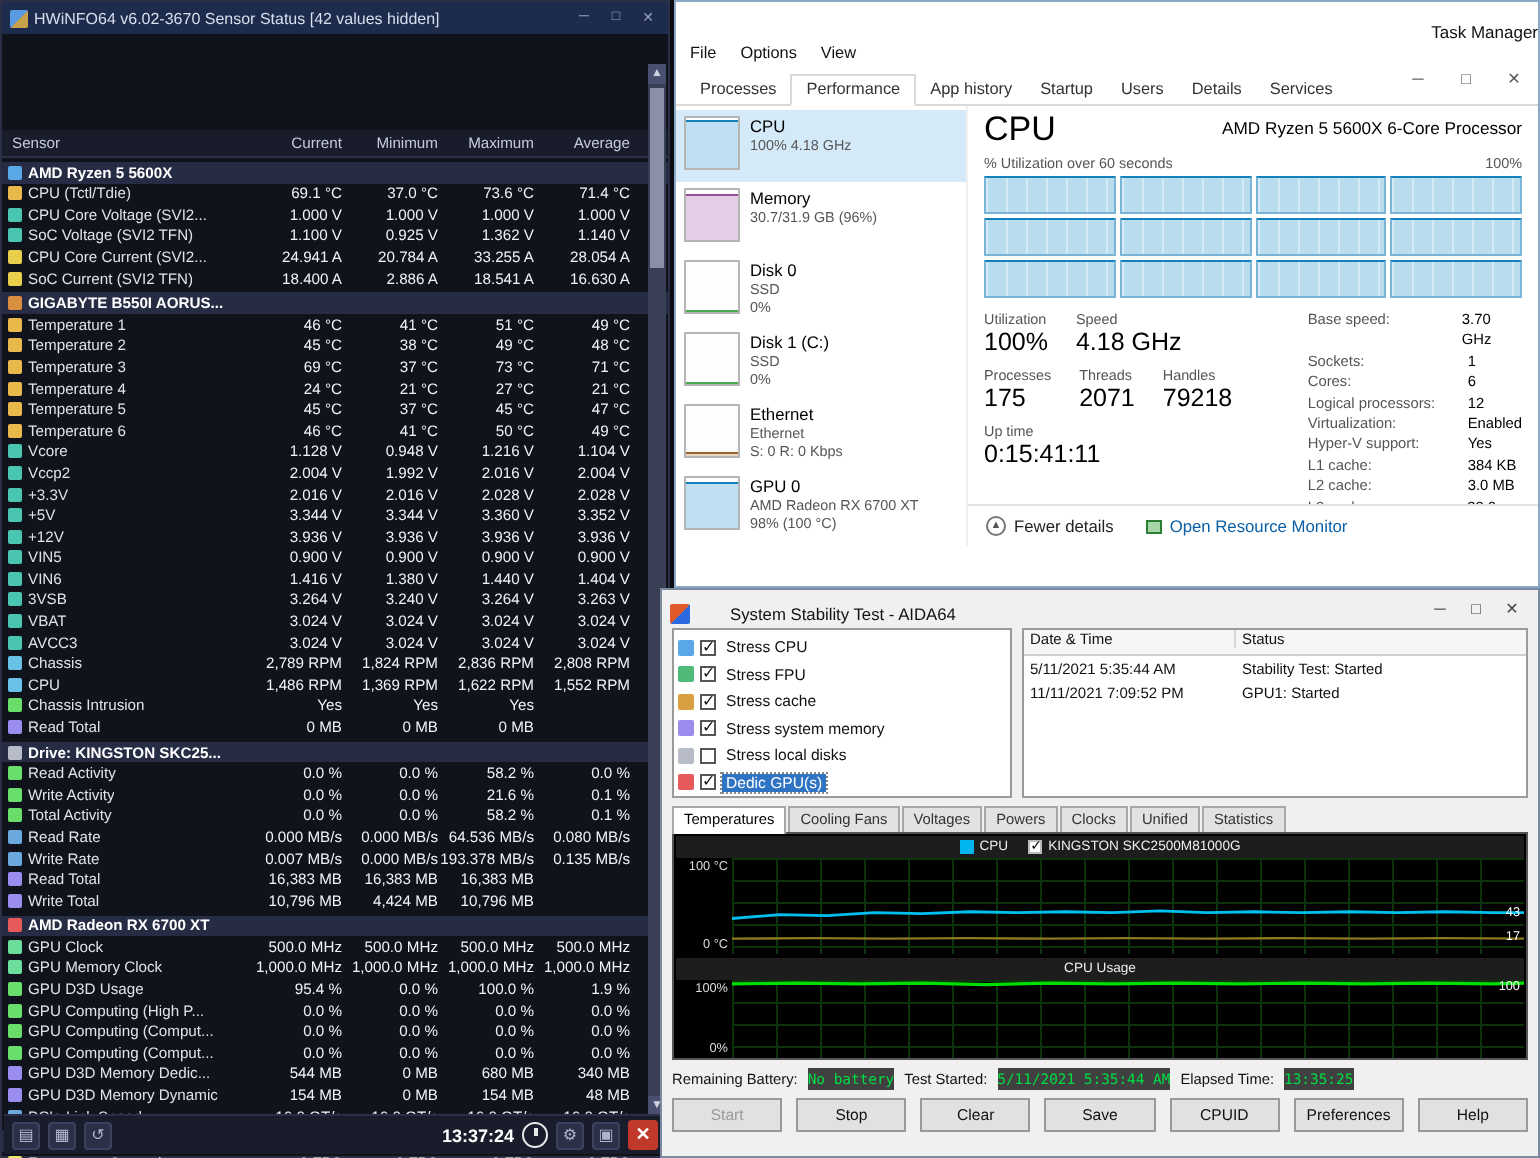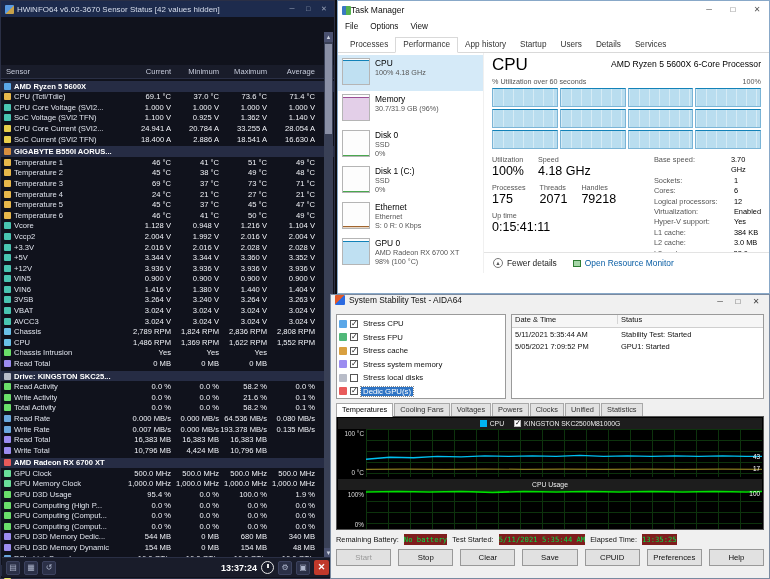--- a/index.html
+++ b/index.html
@@ -45,21 +45,21 @@
     font-size:8px;line-height:12px;text-align:center;border-radius:2px;}
   .hwf-time{margin-left:auto;font-size:9px;font-weight:bold;color:#ffffff;}
   .hwf-clock{width:13px;height:13px;border:1.5px solid #e8e8e8;border-radius:50%;position:relative;}
   .hwf-clock::after{content:"";position:absolute;left:5px;top:2px;width:1.5px;height:4px;background:#e8e8e8;}
   .hwf-close{width:15px;height:15px;background:#c0392b;color:#fff;font-size:9px;line-height:15px;
     text-align:center;border-radius:2px;font-weight:bold;}
 
   
   .taskmgr{left:337px;top:0;width:433px;height:294px;background:#ffffff;border:1px solid #88a8c8;
     color:#111;font-size:8px;z-index:2;}
-  .tm-title{height:18px;display:flex;align-items:center;gap:0;padding-left:4px;}
+  .tm-title{height:18px;display:flex;align-items:flex-end;gap:10px;padding-left:4px;flex-direction:column;}
   .tm-appicon{width:9px;height:9px;background:linear-gradient(90deg,#3a78c2 50%,#55b24e 50%);border-radius:1px;}
   .tm-ttext{font-size:8.5px;}
   .tm-wbtns{margin-left:auto;display:flex;}
   .tm-wbtn{width:24px;height:18px;text-align:center;line-height:18px;color:#555;font-size:8px;}
   .tm-menu{height:14px;display:flex;gap:12px;align-items:center;padding-left:7px;font-size:8.2px;}
   .tm-tabs{height:20px;display:flex;align-items:flex-end;padding-left:5px;border-bottom:1px solid #d9d9d9;font-size:8.2px;}
   .tm-tabs .tab{padding:2px 7px 3px 7px;color:#333;}
   .tm-tabs .tab.active-true{border:1px solid #d9d9d9;border-bottom:1px solid #fff;background:#fff;margin-bottom:-1px;}
   .tm-body{display:flex;height:220px;}
   .tm-side{width:146px;padding-top:2px;overflow:hidden;border-right:1px solid #f0f0f0;}
@@ -95,21 +95,21 @@
     display:flex;align-items:center;gap:16px;padding:0 9px;font-size:8.4px;background:#fff;}
   .chev-circle{width:10px;height:10px;border:1px solid #777;border-radius:50%;display:inline-flex;
     align-items:center;justify-content:center;font-size:5.5px;color:#555;margin-right:4px;}
   .fewer{display:flex;align-items:center;color:#222;}
   .resmon{display:flex;align-items:center;gap:4px;color:#0b5fa5;}
   .mon-icon{width:8px;height:7px;border:1px solid #2e7d32;background:#a5d6a7;}
 
   
   .aida{left:330px;top:294px;width:440px;height:285px;background:#f0f0f0;border:1px solid #7a8aa0;
     color:#111;font-size:8px;z-index:3;}
-  .ai-title{height:17px;display:flex;align-items:flex-start;gap:4px;padding:0 4px;}
+  .ai-title{height:17px;display:flex;align-items:flex-end;gap:20px;padding:0 4px;}
   .ai-appicon{width:10px;height:10px;background:linear-gradient(135deg,#e05a2b 50%,#2b6ae0 50%);border-radius:1px;}
   .ai-ttext{font-size:8.4px;}
   .ai-wbtns{margin-left:auto;display:flex;}
   .ai-wbtn{width:18px;height:14px;text-align:center;line-height:14px;color:#444;font-size:8px;}
   .ai-top{display:flex;gap:5px;padding:2px 5px;height:89px;}
   .cb-panel{width:170px;background:#fff;border:1px solid #9a9a9a;padding:2px 2px;}
   .cb-row{display:flex;align-items:center;gap:3px;height:13.5px;}
   .cb-icon{width:8px;height:8px;flex:0 0 8px;border-radius:1px;background:#6a9ad0;}
   .cb-row:nth-child(1) .cb-icon{background:#5aa7e8;}
   .cb-row:nth-child(2) .cb-icon{background:#50b879;}
@@ -144,21 +144,21 @@
     align-items:flex-end;color:#ddd;font-size:6.4px;padding:1px 2px;}
   .plot-area{flex:1;position:relative;background-color:#000;
     background-image:repeating-linear-gradient(to right,#0d330d 0 1px,transparent 1px 22px),
       repeating-linear-gradient(to bottom,#0d330d 0 1px,transparent 1px 11px);}
   .plot-area svg{position:absolute;inset:0;width:100%;height:100%;}
   .rv{position:absolute;right:2px;color:#fff;font-size:6.4px;}
   .rv-cpu{top:50%;} .rv-disk{top:76%;} .rv-usage{top:1%;}
   .g-title{height:11px;background:#1d1d1d;color:#eee;display:flex;align-items:center;
     justify-content:center;font-size:6.8px;margin-top:2px;}
   .ai-info{display:flex;align-items:center;gap:5px;padding:0 5px;height:18px;font-size:7.4px;}
-  .infoval{background:#7f1d1d;color:#00dd44;padding:1px 0;font-family:"DejaVu Sans Mono",monospace;
+  .infoval{background:#404040;color:#00dd44;padding:1px 0;font-family:"DejaVu Sans Mono",monospace;
     font-size:7.2px;white-space:nowrap;}
   .ai-btns{display:flex;gap:7px;padding:1px 5px 0 5px;}
   .st-btn{flex:1;height:17px;background:#e1e1e1;border:1px solid #999;font-size:7.8px;
     font-family:"Liberation Sans",sans-serif;color:#111;padding:1px;}
   .st-btn.disabled-true{color:#9a9a9a;}
 </style>
 </head>
 <body>
 
 <section class="window hwinfo">
@@ -918,21 +918,21 @@
         <span class="lh-time">Date &amp; Time</span>
         <span class="lh-status">Status</span>
       </div>
       <div>
 
       <div class="log-row">
           <span class="lt">5/11/2021 5:35:44 AM</span>
           <span class="ls">Stability Test: Started</span>
         </div>
           <div class="log-row">
-          <span class="lt">5/05/2021 7:09:52 PM</span>
+          <span class="lt">11/11/2021 7:09:52 PM</span>
           <span class="ls">GPU1: Started</span>
         </div>
         </div>
     </div>
   </div>
   <div class="ai-tabs">
 
   <span class="ai-tab active-true">Temperatures</span>
       <span class="ai-tab">Cooling Fans</span>
       <span class="ai-tab">Voltages</span>

